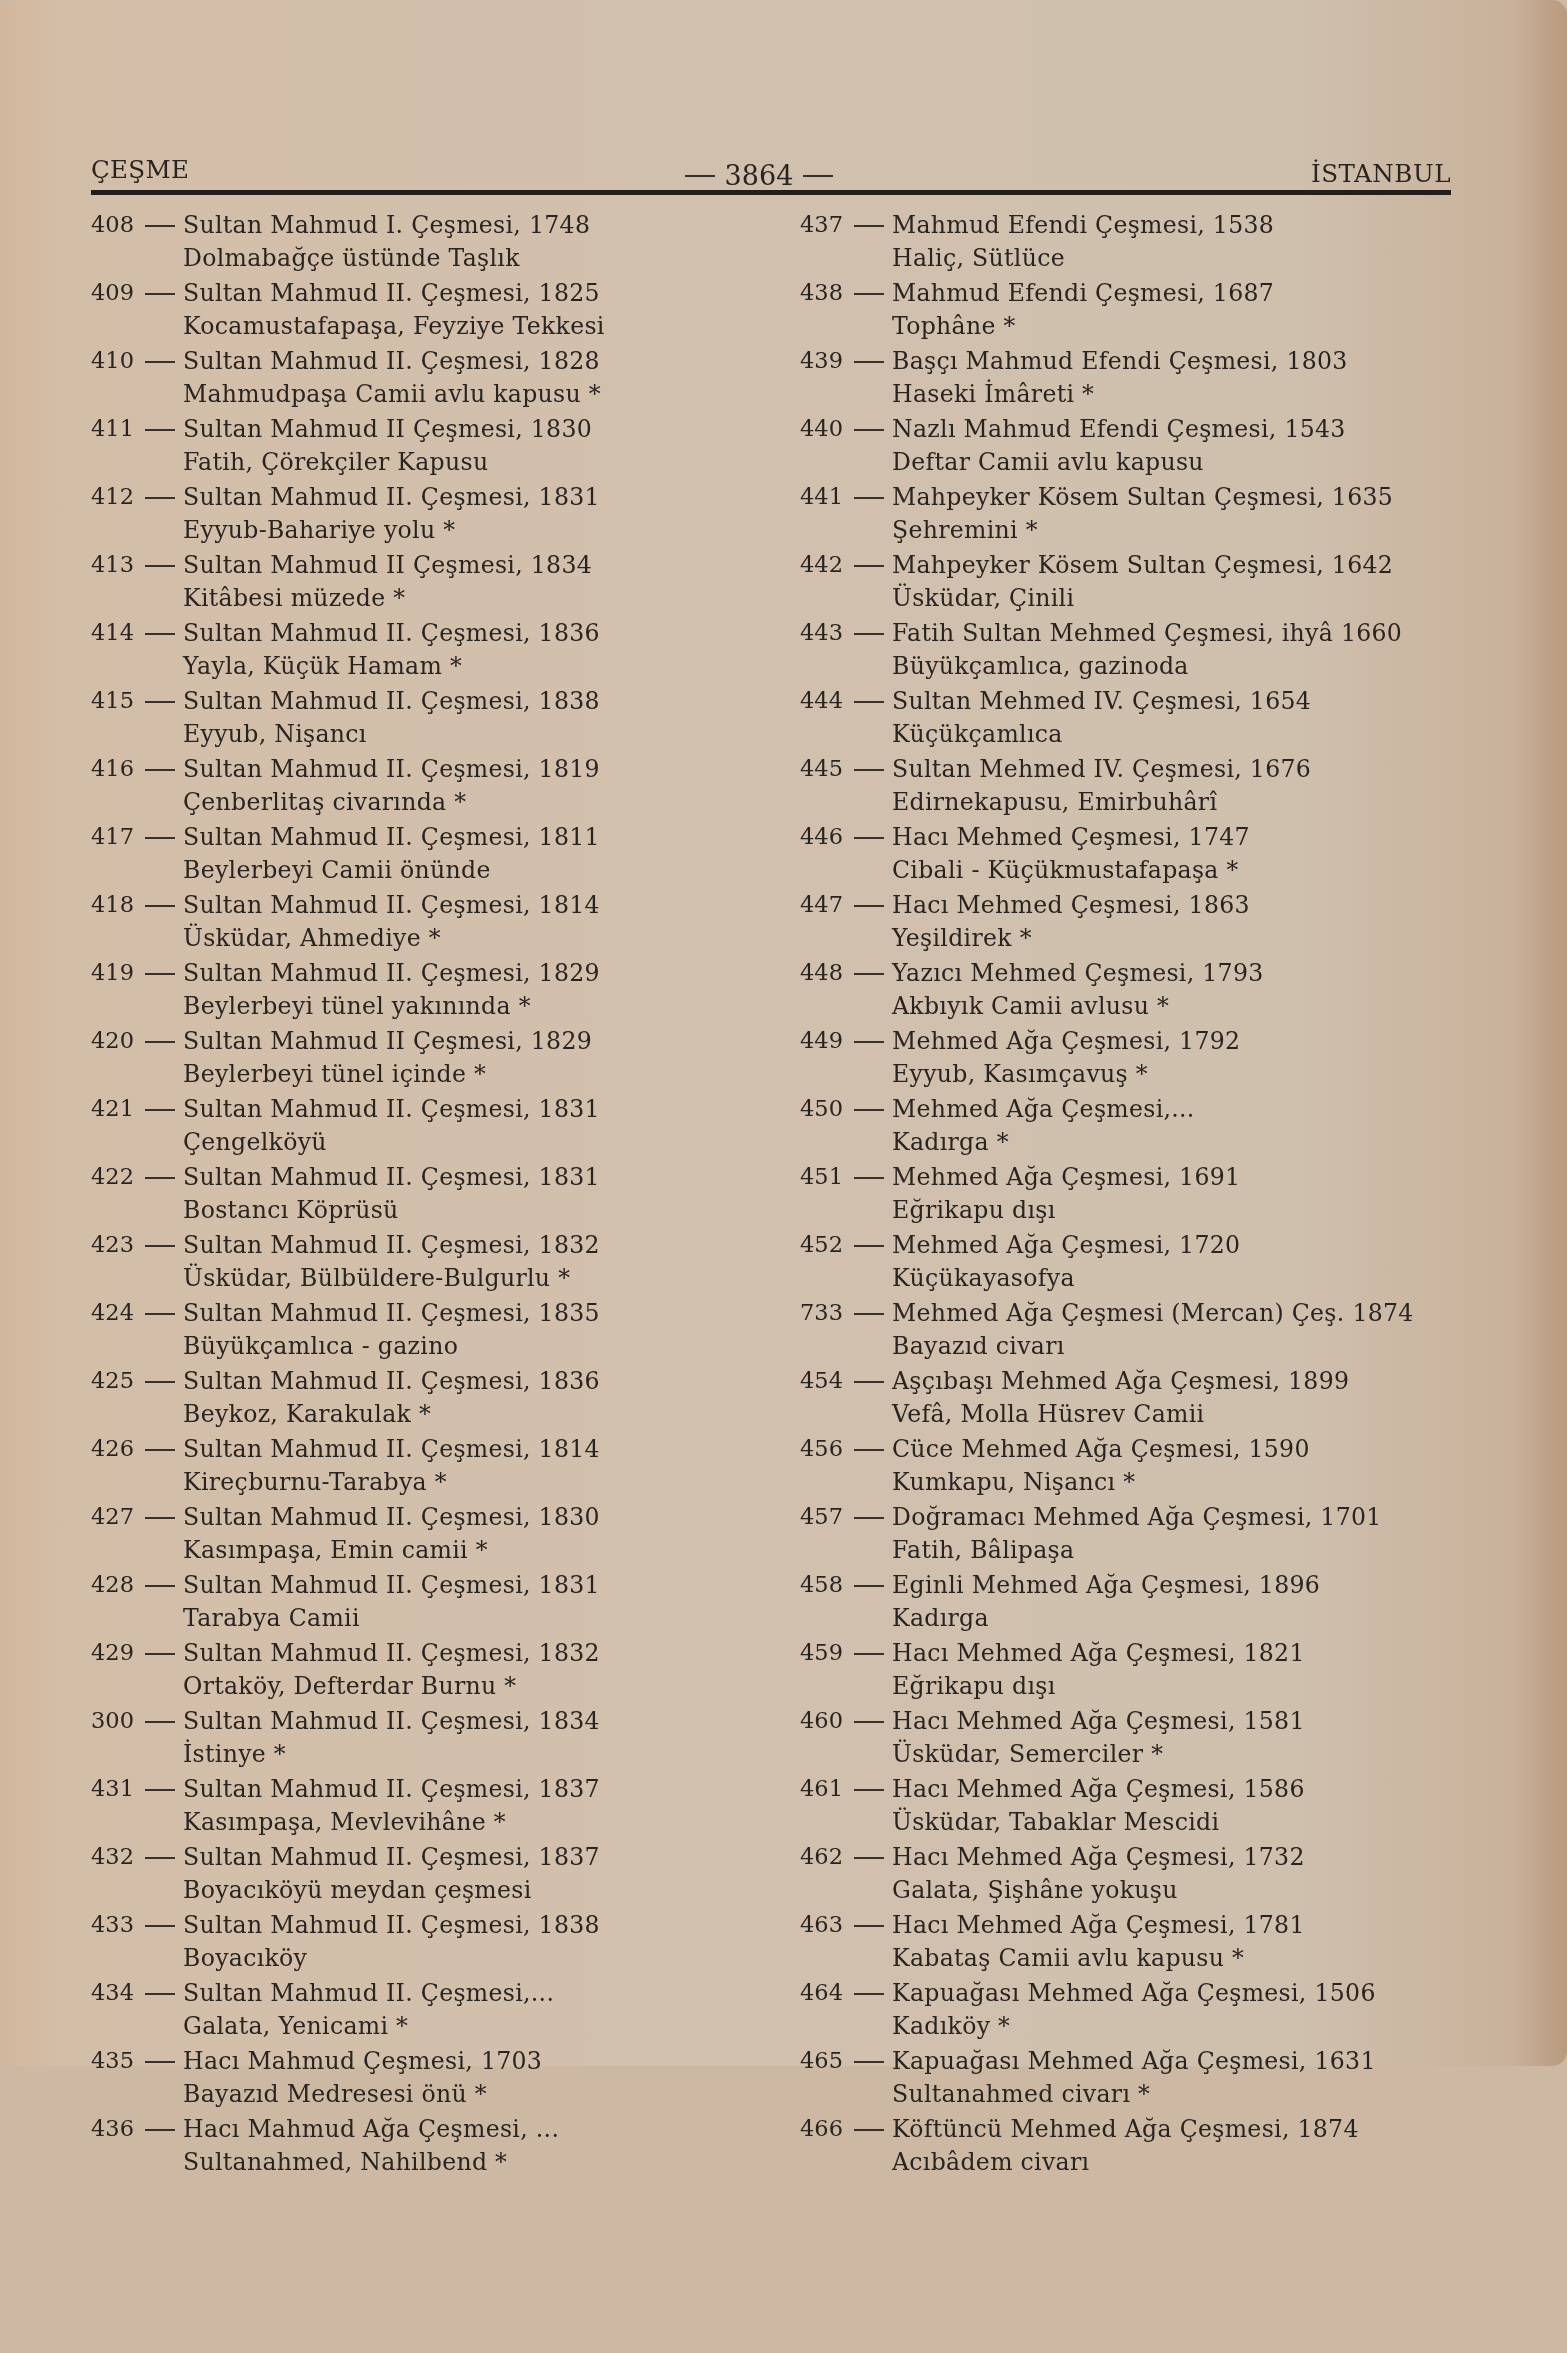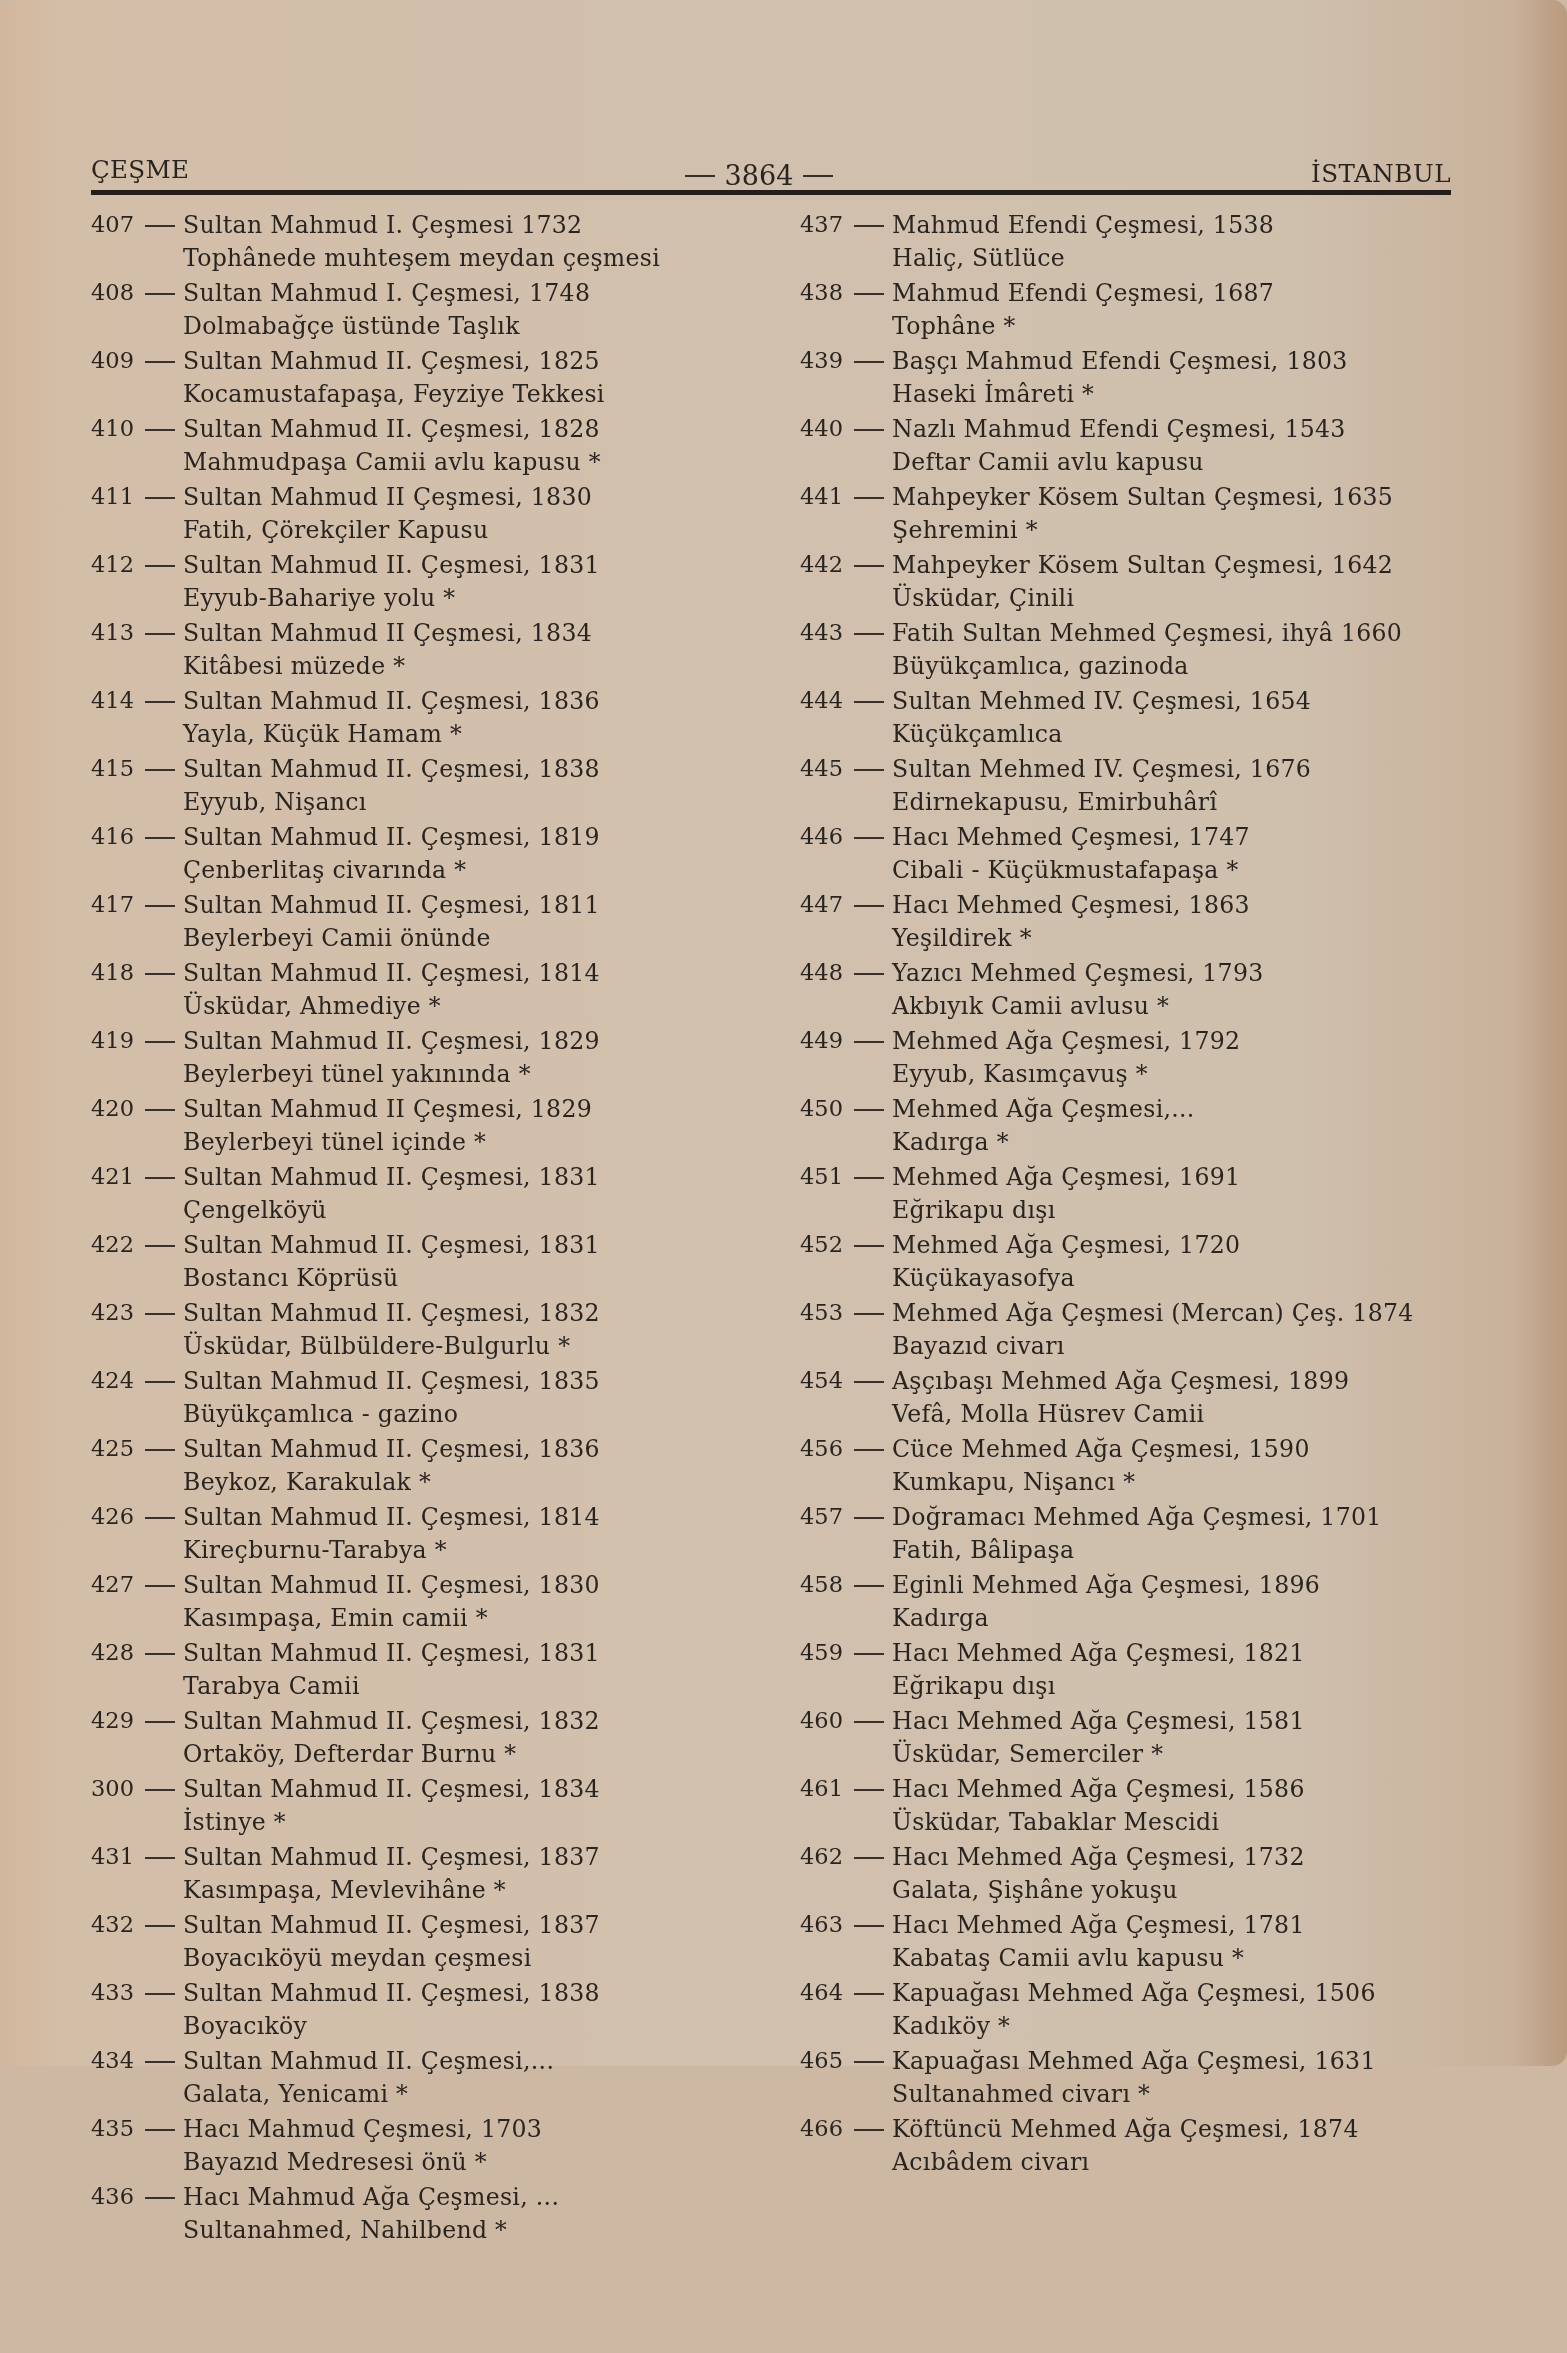--- a/index.html
+++ b/index.html
@@ -87,26 +87,20 @@
       <span class="dash"></span>
       <span>3864</span>
       <span class="dash"></span>
     </span>
     <span class="hdr-right">İSTANBUL</span>
   </div>
   <div class="rule"></div>
 
   <div class="col left" id="col-left">
       <div class="entry">
-        <span class="num">407</span>
-        <span class="dash"></span>
-        <span class="title">Sultan Mahmud I. Çeşmesi 1732</span>
-        <span class="loc">Tophânede muhteşem meydan çeşmesi</span>
-      </div>
-      <div class="entry">
         <span class="num">408</span>
         <span class="dash"></span>
         <span class="title">Sultan Mahmud I. Çeşmesi, 1748</span>
         <span class="loc">Dolmabağçe üstünde Taşlık</span>
       </div>
       <div class="entry">
         <span class="num">409</span>
         <span class="dash"></span>
         <span class="title">Sultan Mahmud II. Çeşmesi, 1825</span>
         <span class="loc">Kocamustafapaşa, Feyziye Tekkesi</span>
@@ -365,21 +359,21 @@
         <span class="title">Mehmed Ağa Çeşmesi, 1691</span>
         <span class="loc">Eğrikapu dışı</span>
       </div>
       <div class="entry">
         <span class="num">452</span>
         <span class="dash"></span>
         <span class="title">Mehmed Ağa Çeşmesi, 1720</span>
         <span class="loc">Küçükayasofya</span>
       </div>
       <div class="entry">
-        <span class="num">453</span>
+        <span class="num">733</span>
         <span class="dash"></span>
         <span class="title">Mehmed Ağa Çeşmesi (Mercan) Çeş. 1874</span>
         <span class="loc">Bayazıd civarı</span>
       </div>
       <div class="entry">
         <span class="num">454</span>
         <span class="dash"></span>
         <span class="title">Aşçıbaşı Mehmed Ağa Çeşmesi, 1899</span>
         <span class="loc">Vefâ, Molla Hüsrev Camii</span>
       </div>

